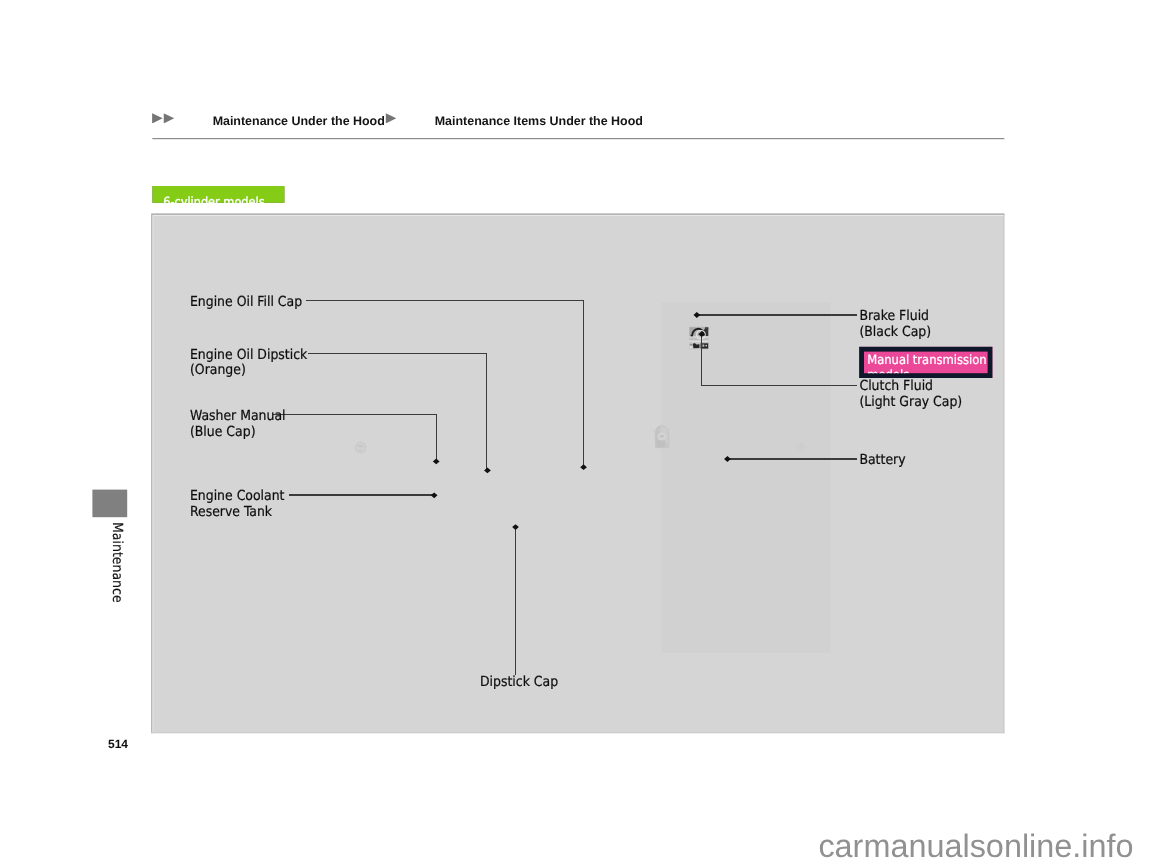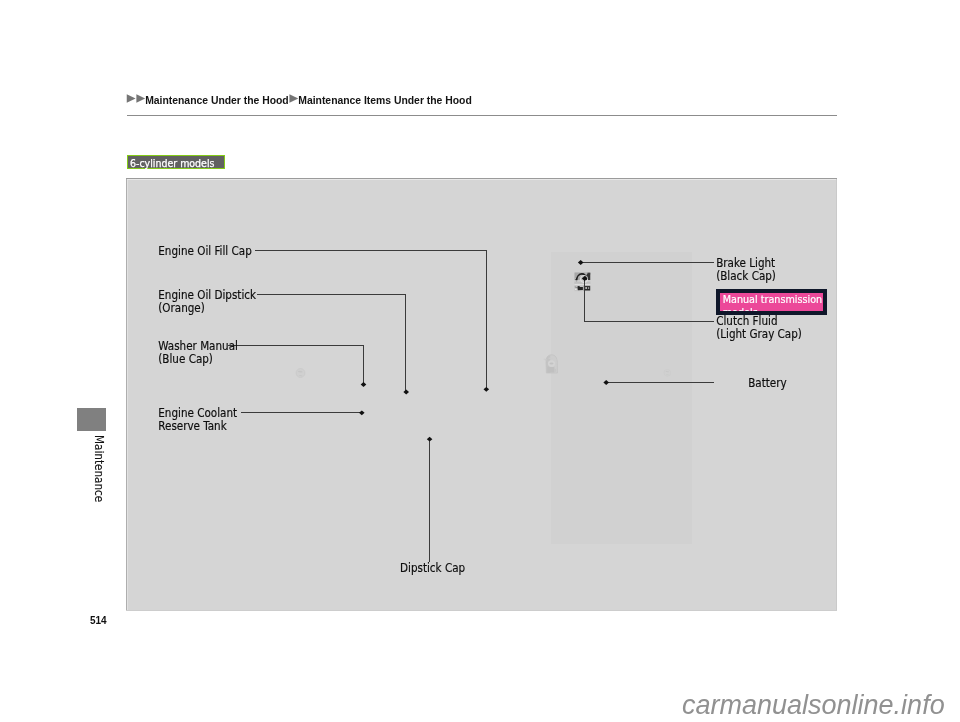--- a/index.html
+++ b/index.html
@@ -2,52 +2,52 @@
 <html><head>
 <meta charset="utf-8">
 <style>
   html,body{margin:0;padding:0;background:#ffffff;}
   body{width:960px;height:722px;font-family:"DejaVu Sans",sans-serif;overflow:hidden;}
   .page{position:absolute;left:0;top:0;width:960px;height:722px;background:#fff;}
 
   
   .bc{position:absolute;left:126px;top:88.5px;white-space:nowrap;height:14px;}
   .bc .bc-t{font-size:10.4px;font-weight:bold;color:#141414;
-      font-family:"Liberation Sans",sans-serif;letter-spacing:-0.01px;}
+      font-family:"Liberation Sans",sans-serif;letter-spacing:-0.01px;margin-left:32px;}
   .bc .tri{display:inline-block;width:9.6px;height:8.6px;vertical-align:middle;
       position:relative;top:-0.5px;
       background:#757575;clip-path:polygon(8% 0%,100% 50%,8% 100%);}
   .hrule{position:absolute;left:127px;top:115px;width:710px;height:1px;background:#8c8c8c;}
 
   
   .badge{position:absolute;left:127px;top:155px;height:13.5px;padding:0 10px 0 2px;
          background:#616161;color:#ffffff;font-size:10.5px;font-weight:normal;
          -webkit-text-stroke:0.25px #ffffff;
-         line-height:14.4px;box-sizing:border-box;border:1px solid #84cc16;white-space:nowrap;
+         line-height:14.4px;box-sizing:border-box;border:7px solid #84cc16;white-space:nowrap;
          font-family:"DejaVu Sans Condensed","DejaVu Sans",sans-serif;}
 
   
   .panel{position:absolute;left:126px;top:178px;width:711px;height:433px;background:#d5d5d5;}
   .panel-top-edge{position:absolute;left:126px;top:178px;width:711px;height:1px;background:#9b9b9b;}
   .panel-top-hl{position:absolute;left:126px;top:179px;width:711px;height:1px;background:#e9e9e9;}
   .panel-left-edge{position:absolute;left:126px;top:179px;width:1px;height:432px;background:#aeaeae;}
   .panel-left-hl{position:absolute;left:127px;top:180px;width:1px;height:431px;background:#e2e2e2;}
   .panel-right-edge{position:absolute;left:836px;top:179px;width:1px;height:432px;background:#cacaca;}
   .panel-bottom-edge{position:absolute;left:126px;top:610px;width:711px;height:1px;background:#cdcdcd;}
   .inner-rect{position:absolute;left:425px;top:74px;width:141px;height:292px;background:#d1d1d1;}
 
   
   .side-sq{position:absolute;left:77px;top:408px;width:29px;height:23px;background:#808080;}
   .side-label{position:absolute;left:92px;top:435px;font-size:11.6px;color:#111111;
       -webkit-text-stroke:0.12px #111111;
       font-family:"DejaVu Sans Condensed","DejaVu Sans",sans-serif;
       writing-mode:vertical-rl;text-orientation:mixed;line-height:11.5px;}
   .pageno{position:absolute;left:90px;top:614.5px;font-size:10px;font-weight:bold;color:#111111;
       font-family:"Liberation Sans",sans-serif;}
-  .wm{position:absolute;left:682px;top:692px;font-size:27px;line-height:27px;color:#919191;font-family:"Liberation Sans",sans-serif;white-space:nowrap;font-style:italic;}
+  .wm{position:absolute;left:682px;top:692px;font-size:27px;line-height:27px;color:#919191;font-family:"Liberation Sans",sans-serif;white-space:nowrap;}
 
   
   .lbl{position:absolute;font-size:11.55px;color:#0d0d0d;line-height:13.1px;white-space:pre;
        -webkit-text-stroke:0.16px #0d0d0d;
        font-family:"DejaVu Sans Condensed","DejaVu Sans",sans-serif;}
   .note{position:absolute;background:#ec4899;color:#ffffff;font-size:10.7px;line-height:13.1px;
         -webkit-text-stroke:0.2px #ffffff;
         font-family:"DejaVu Sans Condensed","DejaVu Sans",sans-serif;
         padding:0.2px 4px 0 3.2px;white-space:pre;border:4px solid #0f172a;box-sizing:border-box;
         overflow:hidden;}
@@ -154,25 +154,25 @@
 
   <div class="lbl" style="left:158.3px;top:244.6px;">Engine Oil Fill Cap</div>
   <div class="lbl" style="left:158.3px;top:288.6px;">Engine Oil Dipstick
 (Orange)</div>
   <div class="lbl" style="left:158.3px;top:339.6px;">Washer Manual
 (Blue Cap)</div>
   <div class="lbl" style="left:158.3px;top:406.6px;">Engine Coolant
 Reserve Tank</div>
   <div class="lbl" style="left:400px;top:561.6px;">Dipstick Cap</div>
 
-  <div class="lbl" style="left:716.2px;top:256.6px;">Brake Light
+  <div class="lbl" style="left:716.2px;top:256.6px;">Brake Fluid
 (Black Cap)</div>
   <div class="note" style="left:715.5px;top:289px;width:111px;height:25.5px;">Manual transmission
 models</div>
   <div class="lbl" style="left:716.2px;top:314.9px;">Clutch Fluid
 (Light Gray Cap)</div>
-  <div class="lbl" style="left:716.2px;top:376.8px;margin-left:32px;">Battery</div>
+  <div class="lbl" style="left:716.2px;top:376.8px;">Battery</div>
 
   <div class="side-sq"></div>
   <div class="side-label">Maintenance</div>
   <div class="pageno">514</div>
   <div class="wm">carmanualsonline.info</div>
 </div>
 
 </body></html>

